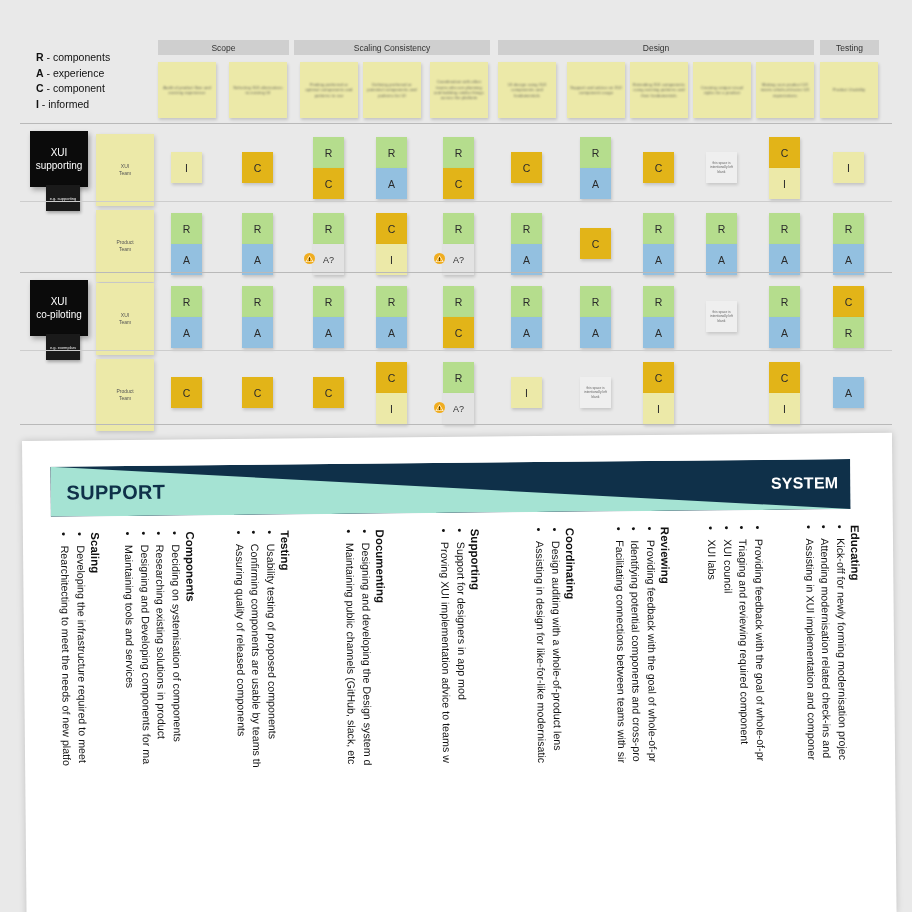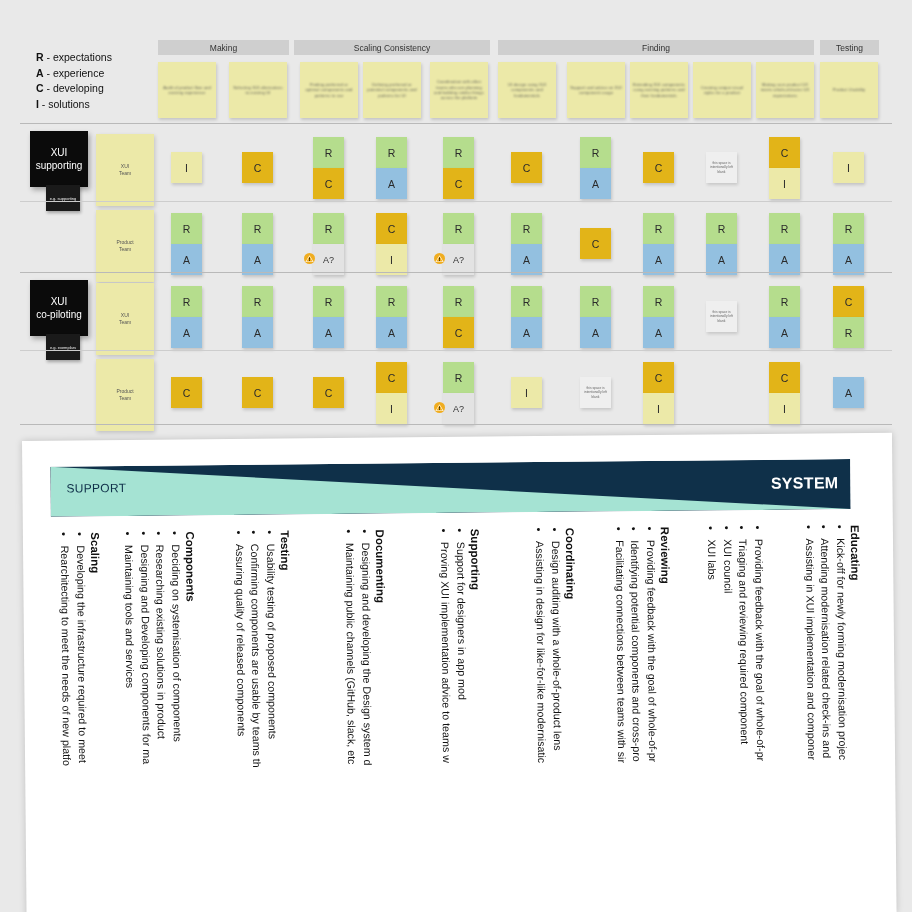--- a/index.html
+++ b/index.html
@@ -64,51 +64,51 @@
   .blank span{font-size:3.3px;line-height:4.2px;text-align:center;color:#666;
               filter:blur(.55px);-webkit-filter:blur(.55px);}
 
   
   #doc{position:absolute;left:22px;top:441px;width:870px;height:480px;background:#fff;
        box-shadow:0 0 7px rgba(0,0,0,.18);transform:rotate(-0.55deg);transform-origin:0 0;}
   #banner{position:absolute;left:28px;top:26px;width:800px;height:50px;overflow:hidden;}
   #banner .bg{position:absolute;inset:0;background:#0f3049;}
   #banner .tri{position:absolute;inset:0;background:#a5e3d3;
      clip-path:polygon(0 0, 100% 100%, 0 100%);}
-  #banner .lbl-l{position:absolute;left:16px;top:15px;font-size:12px;font-weight:normal;color:#0f3049;letter-spacing:.3px;}
+  #banner .lbl-l{position:absolute;left:16px;top:15px;font-size:20px;font-weight:bold;color:#0f3049;letter-spacing:.3px;}
   #banner .lbl-r{position:absolute;right:12px;top:15px;font-size:16px;font-weight:bold;color:#fff;letter-spacing:.3px;}
 
   .colwrap{position:absolute;top:92px;left:0;width:870px;height:390px;}
   .vcol{position:absolute;top:0;width:390px;transform-origin:0 0;
         transform:rotate(90deg);}
   .vcol h4{margin:0 0 1px 0;font-size:11.5px;font-weight:bold;color:#111;}
   .vcol ul{margin:0;padding-left:13px;}
   .vcol li{font-size:10.7px;line-height:15.5px;color:#111;white-space:nowrap;}
 </style>
 </head>
 <body>
 
 <div id="board">
 
   <div class="legend">
-    <div><span class="k">R</span> <span>- expectations</span></div>
+    <div><span class="k">R</span> <span>- components</span></div>
     <div><span class="k">A</span> <span>- experience</span></div>
-    <div><span class="k">C</span> <span>- developing</span></div>
-    <div><span class="k">I</span> <span>- solutions</span></div>
+    <div><span class="k">C</span> <span>- component</span></div>
+    <div><span class="k">I</span> <span>- informed</span></div>
   </div>
 
   <div id="group-headers">
       <div class="grp" style="left: 158px; top: 40px; width: 131px;">
-        <span>Making</span>
+        <span>Scope</span>
       </div>
       <div class="grp" style="left: 294px; top: 40px; width: 196px;">
         <span>Scaling Consistency</span>
       </div>
       <div class="grp" style="left: 498px; top: 40px; width: 316px;">
-        <span>Finding</span>
+        <span>Design</span>
       </div>
       <div class="grp" style="left: 820px; top: 40px; width: 59px;">
         <span>Testing</span>
       </div>
     </div>
   <div id="activity-row">
       <div class="act" style="left: 158px; top: 62px;">
         <span>Audit of product flow and existing experience</span>
       </div>
       <div class="act" style="left: 229px; top: 62px;">

